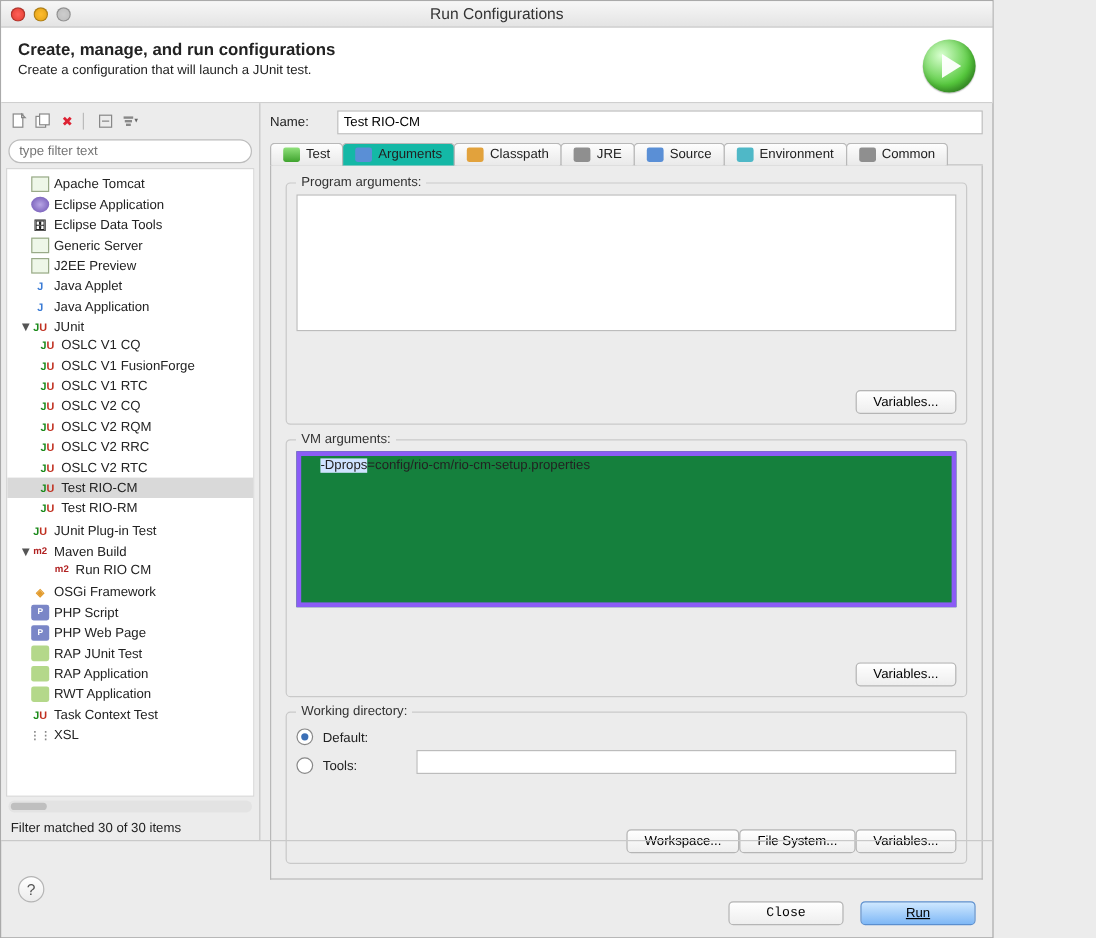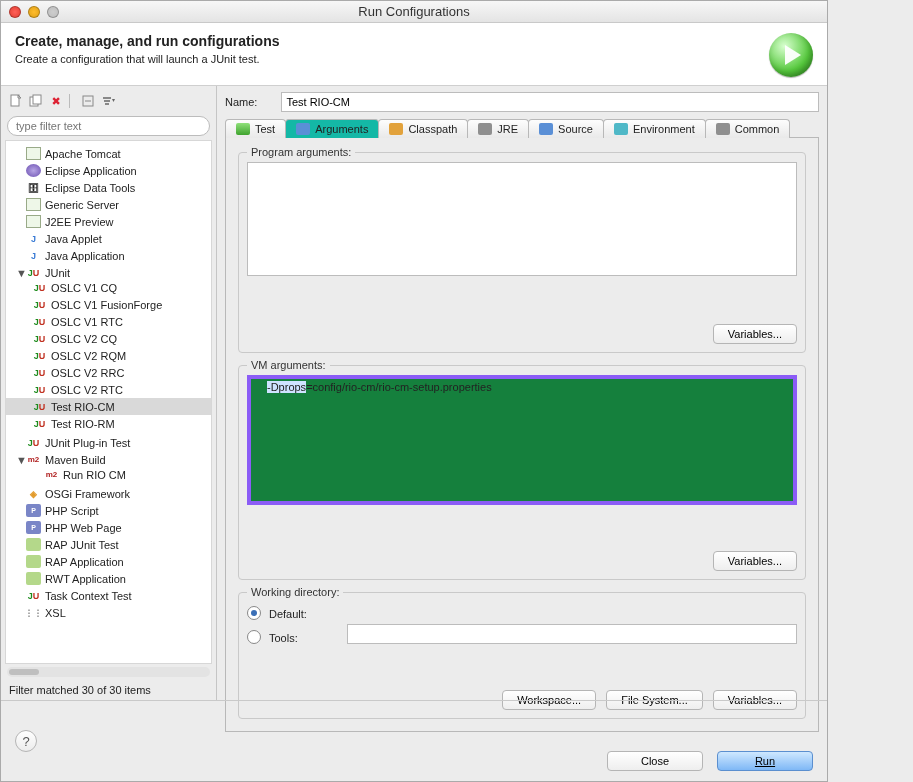--- a/index.html
+++ b/index.html
@@ -319,35 +319,35 @@
           <legend>Working directory:</legend>
           <div class="wdrow">
             <span class="radio checked"></span>
             <span class="wdlabel">Default:</span>
           </div>
           <div class="wdrow">
             <span class="radio"></span>
             <span class="wdlabel">Tools:</span>
             <input class="wdinput" style="">
           </div>
-          <div class="btnrow" style="gap:10px;">
+          <div class="btnrow" style="gap:0;">
             <button class="mac">Workspace...</button>
             <button class="mac">File System...</button>
             <button class="mac">Variables...</button>
           </div>
         </fieldset>
       </div>
 
       <div class="actions">
         <button class="mac">Apply</button>
         <button class="mac">Revert</button>
       </div>
     </div>
   </div>
 
   <div class="footer">
     <div class="help">?</div>
     <div class="footer-btns">
-      <button class="mac" style="min-width:96px;">Close</button>
+      <button class="mac" style="min-width:96px;font-family:Liberation Mono, monospace;">Close</button>
       <button class="mac primary" style="min-width:96px;">Run</button>
     </div>
   </div>
 </div>
 
 </body></html>

